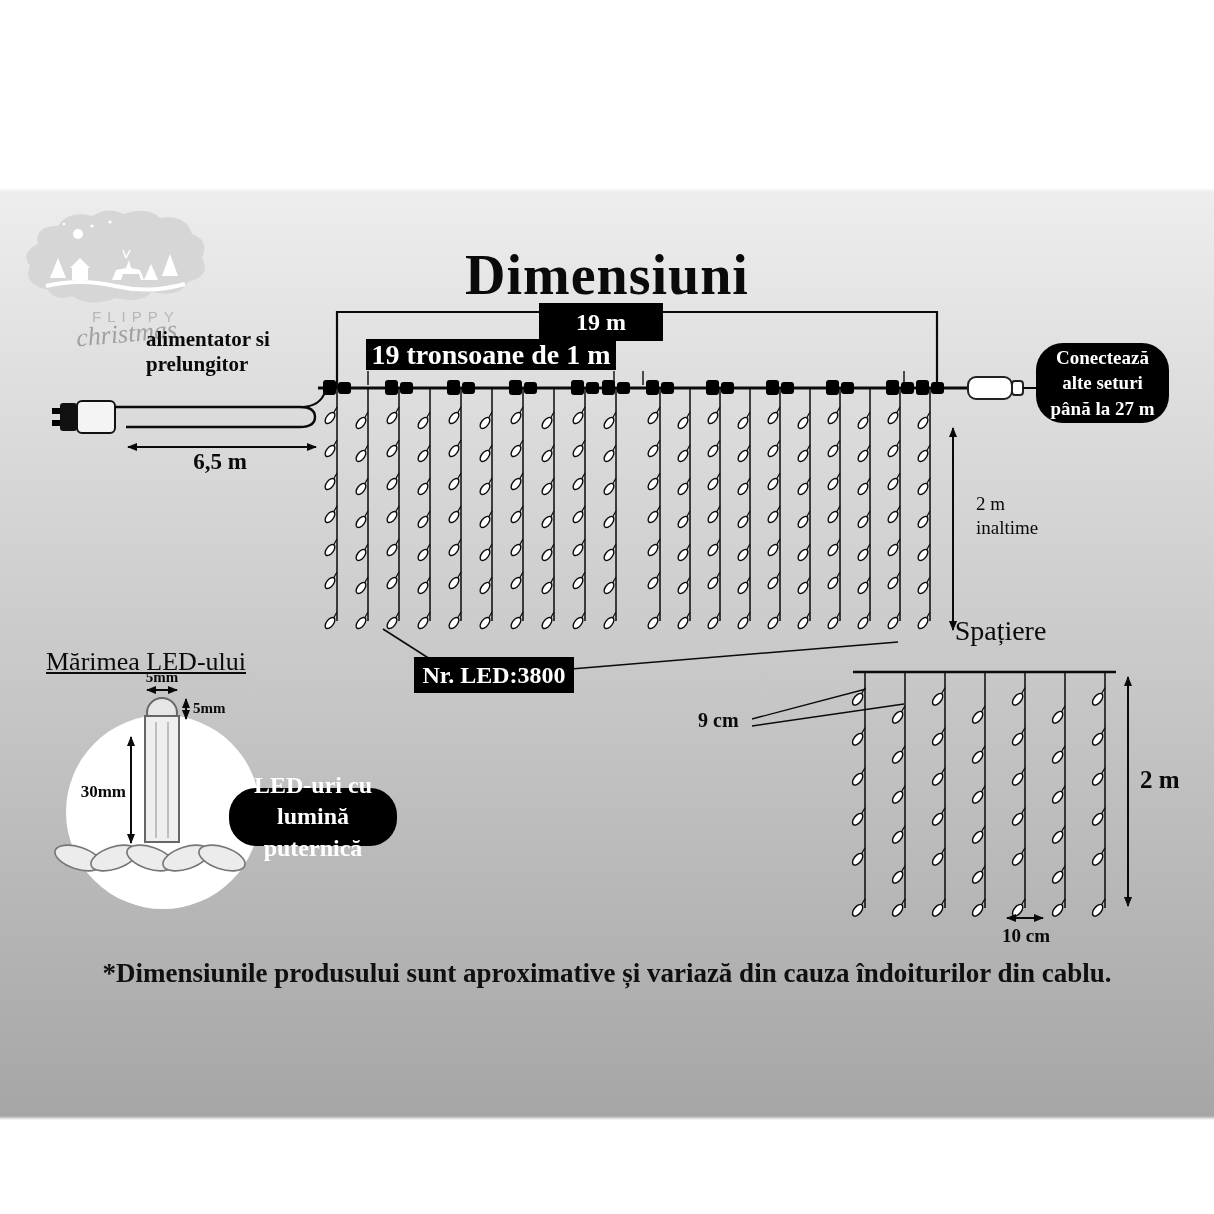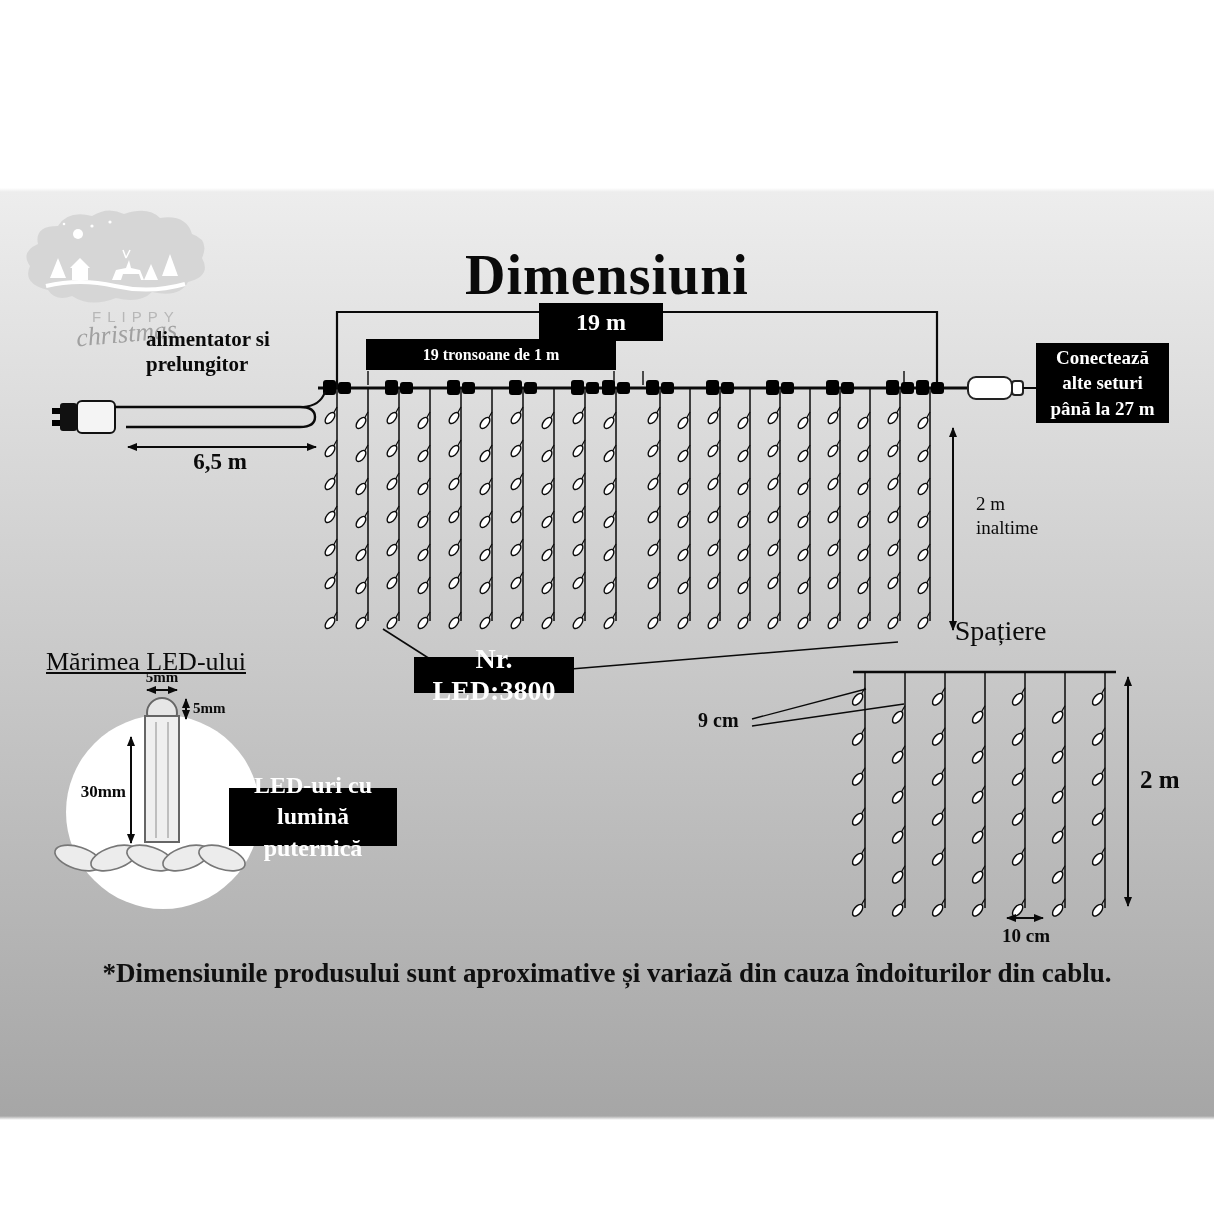--- a/index.html
+++ b/index.html
@@ -7,28 +7,28 @@
   .stage {
     position:relative; width:1214px; height:1214px; overflow:hidden;
     font-family:"Liberation Serif", serif; color:#0a0a0a;
     background:linear-gradient(180deg,#ffffff 0px,#ffffff 188px,#ededed 192px,#a6a6a6 1116px,#ffffff 1120px,#ffffff 100%);
   }
   #diagram-svg { position:absolute; left:0; top:0; }
   .blackbox {
     position:absolute; background:#000; color:#fff; font-weight:bold;
     display:flex; align-items:center; justify-content:center; text-align:center;
   }
-  .col { flex-direction:column; }
+  .col { flex-direction:column;border-radius:27px; }
   .title { position:absolute; top:216px; left:0; width:1214px; text-align:center;
            font-size:56px; font-weight:bold; letter-spacing:1px;margin-top:27px; }
   .box-19m        { left:539px; top:294px; width:124px; height:38px; font-size:24px;margin-top:9px; }
-  .box-tronsoane  { left:366px; top:339px; width:250px; height:31px; font-size:16px; }
+  .box-tronsoane  { left:366px; top:339px; width:250px; height:31px; font-size:28px; }
   .box-instalatii { left:641px; top:339px; width:266px; height:31px; font-size:20px; }
   .box-conecteaza { left:1036px; top:343px; width:133px; height:80px; font-size:19px; line-height:1.32; }
-  .box-nrled      { left:414px; top:657px; width:160px; height:36px; font-size:28px; }
+  .box-nrled      { left:414px; top:657px; width:160px; height:36px; font-size:24px; }
   .box-ledinfo    { left:229px; top:788px; width:168px; height:58px; font-size:24px; line-height:1.3; }
   .lbl { position:absolute; font-weight:bold; }
   .lbl-alimentator { left:146px; top:327px; width:180px; text-align:left; font-size:21px; line-height:1.18; }
   .lbl-65m        { left:150px; top:449px; width:140px; text-align:center; font-size:23px; }
   .lbl-2m-inalt   { left:976px; top:492px; width:90px; font-size:19px; font-weight:normal; line-height:1.25; }
   .lbl-spatiere   { left:938px; top:615px; width:125px; text-align:center; font-size:28px; font-weight:normal; }
   .lbl-marimea    { left:46px;  top:647px; width:240px; font-size:26px; font-weight:normal;text-decoration:underline; }
   .lbl-9cm        { left:698px; top:709px; width:56px;  font-size:20px; }
   .lbl-2m-small   { left:1140px;top:766px; width:60px;  font-size:25px; }
   .lbl-10cm       { left:990px; top:925px; width:72px;  text-align:center; font-size:19px; }

